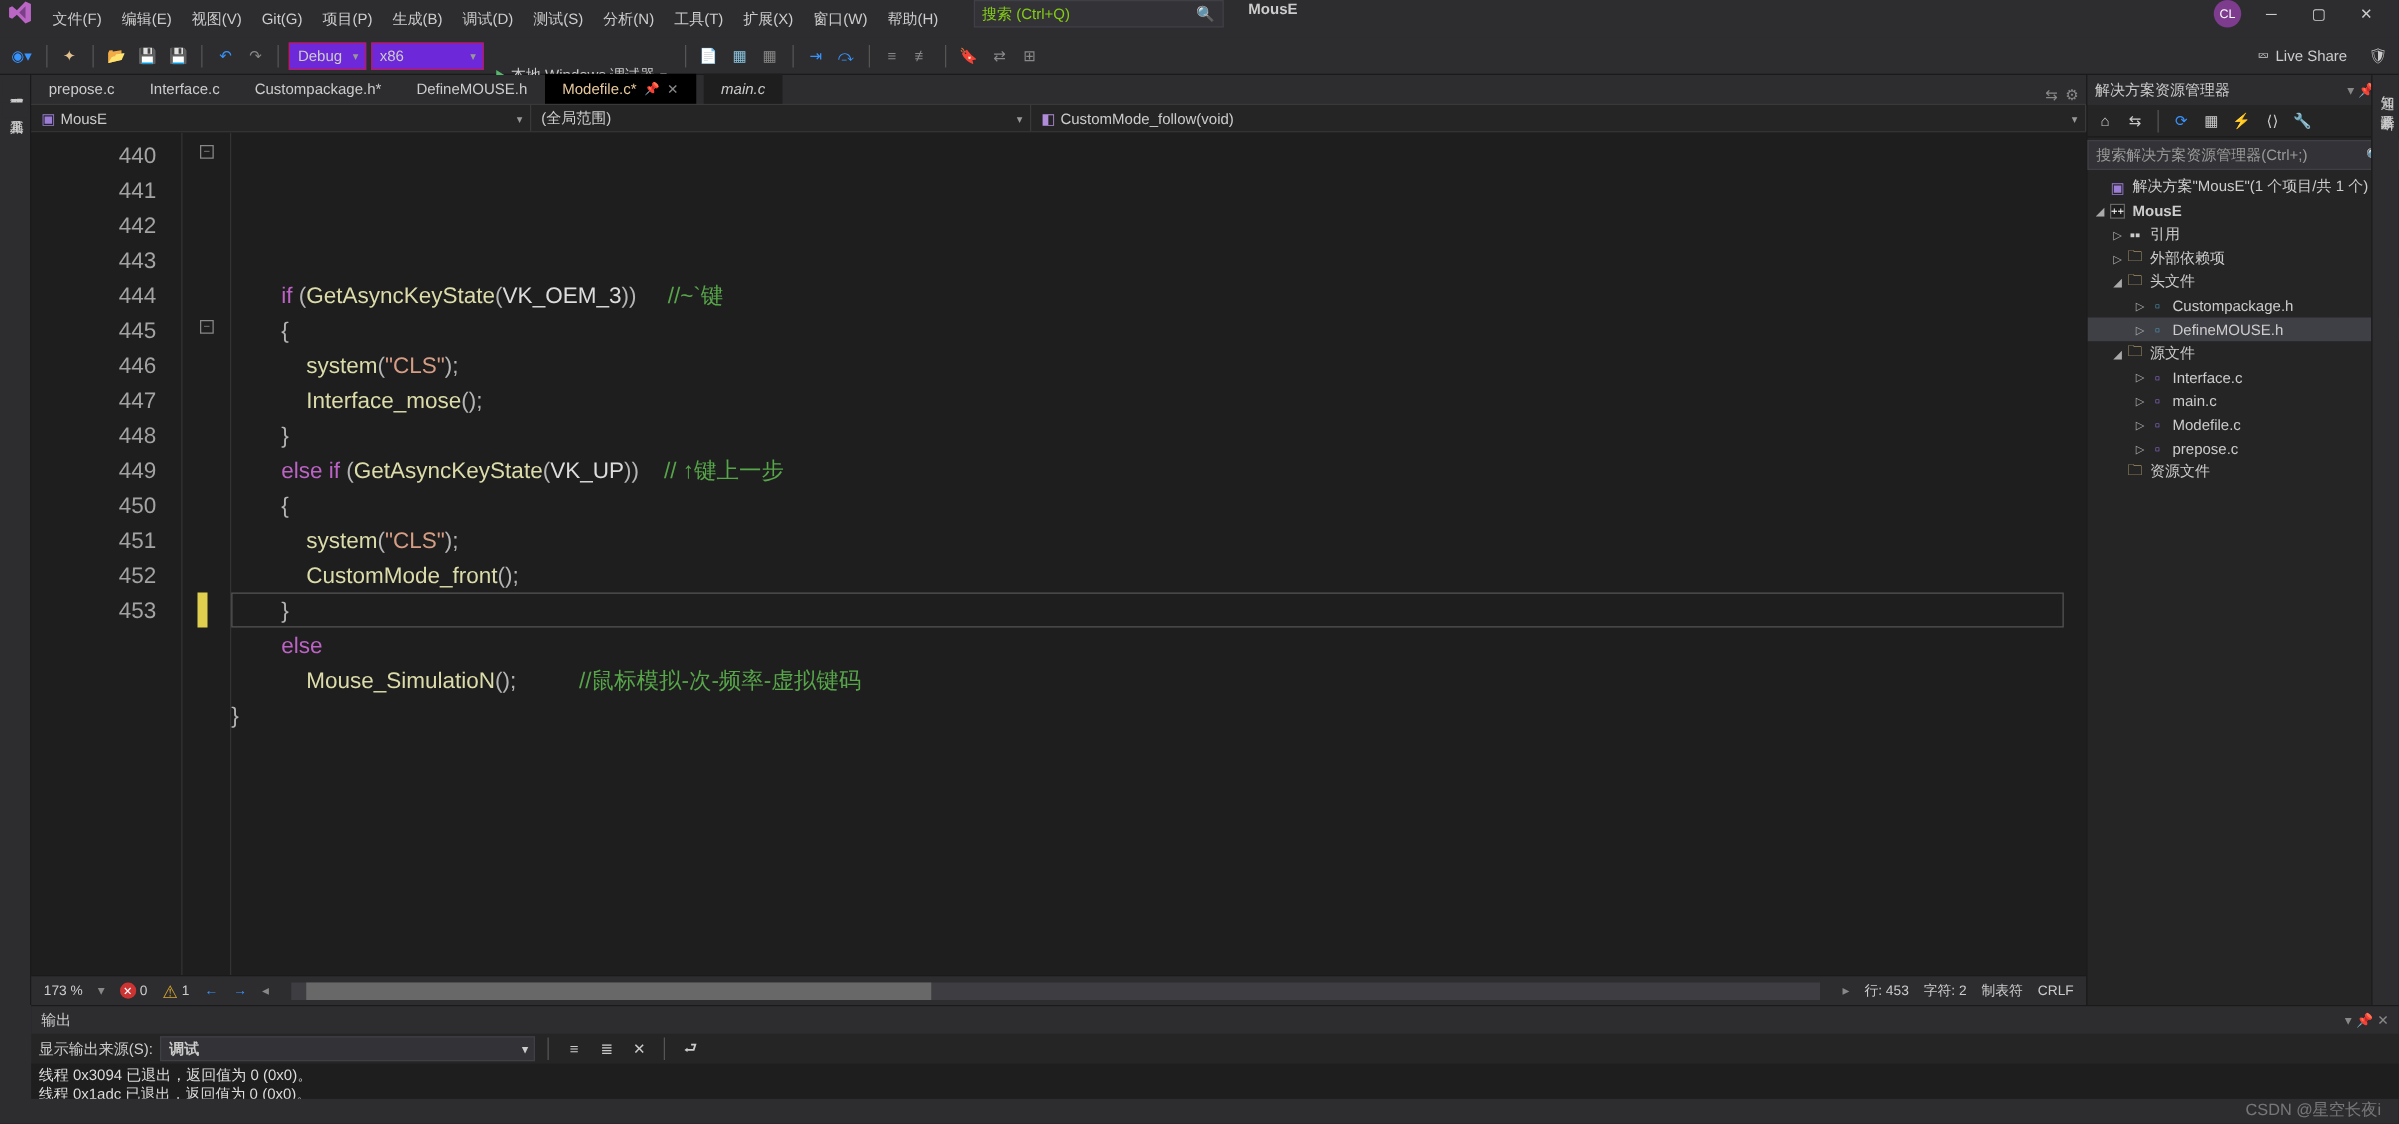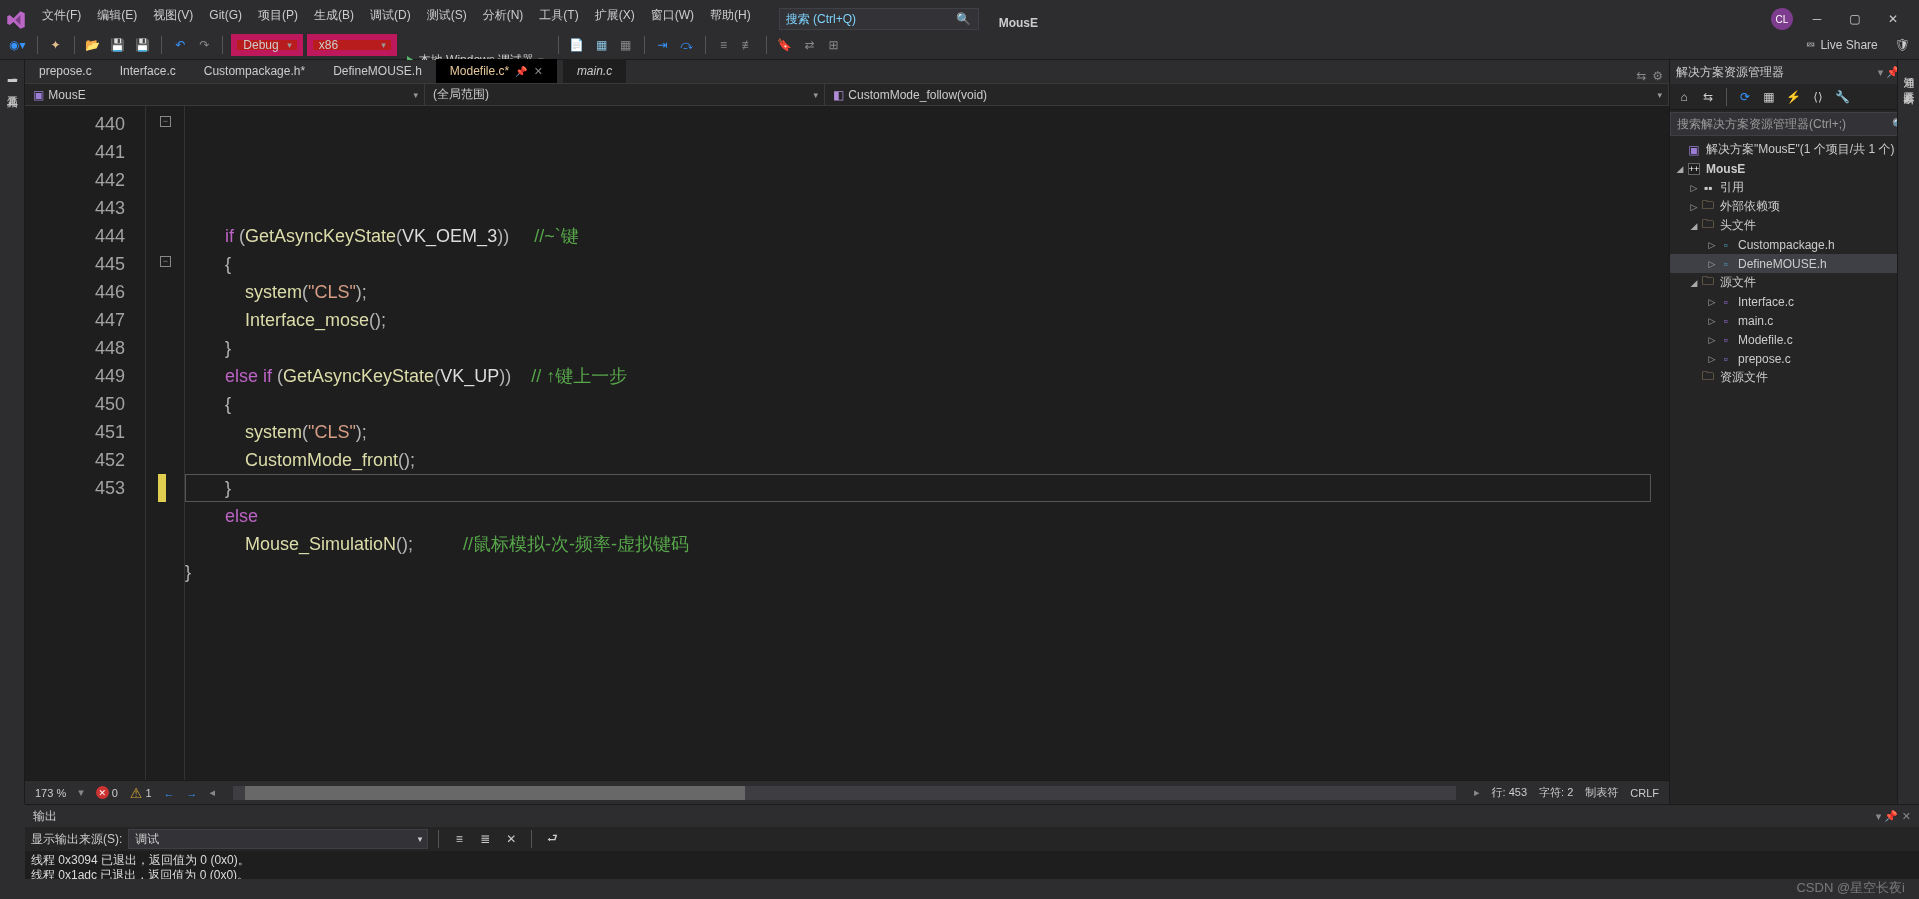--- a/index.html
+++ b/index.html
@@ -1,30 +1,30 @@
 <!DOCTYPE html>
 <html><head>
 <meta charset="utf-8">
 <style>
 * { margin:0; padding:0; box-sizing:border-box; font-family:"Microsoft YaHei","Segoe UI",Arial,sans-serif; }
 body { background:#2d2d30; color:#ccc; font-size:12px; overflow:hidden; width:1919px; height:899px; position:relative; }
-.titlebar { height:30px; background:#2d2d30; display:flex; align-items:flex-end; padding:0 6px; }
+.titlebar { height:30px; background:#2d2d30; display:flex; align-items:flex-start; padding:0 6px; }
 .vs-logo { width:20px; height:20px; margin-right:8px; display:inline-flex; }
 .menubar { display:flex; align-items:center; height:30px; }
 .menubar span { padding:0 8px; height:100%; display:inline-flex; align-items:center; cursor:default; }
-.searchbox { margin-left:20px; width:200px; height:22px; background:#333337; border:1px solid #3f3f46; display:flex; align-items:center; padding:0 6px; color:#7dd3fc; }
+.searchbox { margin-left:20px; width:200px; height:22px; background:#333337; border:1px solid #3f3f46; display:flex; align-items:center; padding:0 6px; color:#84cc16; }
 .searchbox .mag { margin-left:auto; }
 .title-solution { margin-left:20px; font-weight:bold; color:#ccc; }
 .title-right { margin-left:auto; display:flex; align-items:center; gap:10px; padding-right:6px; }
 .avatar { width:22px; height:22px; border-radius:50%; background:#7d3c8d; color:#fff; display:flex; align-items:center; justify-content:center; font-size:10px; }
 .winbtn { width:28px; height:22px; display:flex; align-items:center; justify-content:center; color:#ccc; }
 .toolbar { height:30px; background:#2d2d30; display:flex; align-items:center; padding:0 6px; gap:4px; border-bottom:1px solid #1a1a1a; }
 .tb-btn { min-width:20px; height:22px; display:flex; align-items:center; justify-content:center; padding:0 3px; }
 .tb-sep { width:1px; height:18px; background:#555; margin:0 4px; }
-.combo { height:22px; background:#b91c1c; border:6px solid #be185d; padding:0 18px 0 6px; display:flex; align-items:center; position:relative; min-width:60px; }
+.combo { height:22px; background:#6d28d9; border:1px solid #be185d; padding:0 18px 0 6px; display:flex; align-items:center; position:relative; min-width:60px; }
 .combo:after { content:"▾"; position:absolute; right:5px; font-size:9px; color:#999; }
 .start-btn { display:flex; align-items:center; gap:4px; padding:0 6px; height:22px;margin-top:32px; }
 .playicon { display:inline-block; width:0;height:0;border-left:8px solid #56b66b;border-top:5px solid transparent;border-bottom:5px solid transparent; }
 .live-share { margin-left:auto; display:flex; align-items:center; gap:5px; padding:0 10px; }
 .main-row { display:flex; height:calc(100% - 60px - 75px - 20px); }
 .left-rail { width:25px; background:#2d2d30; border-right:1px solid #1a1a1a; display:flex; flex-direction:column; align-items:center; padding-top:4px; gap:6px; }
 .vtab { writing-mode:vertical-rl; padding:6px 3px; font-size:11px; background:#2d2d30; color:#ccc; }
 .editor-area { flex:1; display:flex; flex-direction:column; background:#1e1e1e; min-width:0; }
 .doc-tabs { height:24px; background:#2d2d30; display:flex; align-items:flex-end; border-bottom:1px solid #393939; }
 .doc-tab { padding:4px 14px; height:24px; display:flex; align-items:center; color:#ccc; position:relative; }
@@ -62,21 +62,21 @@
 .tw { display:inline-block; width:12px; text-align:center; color:#aaa; font-size:9px; }
 .ticon { width:16px; display:inline-flex; justify-content:center; margin-right:4px; }
 .sln-ico { color:#9b7dd5; }
 .prj-ico { color:#fff; background:#1e1e1e; border:1px solid #666; width:12px;height:12px;font-size:9px;display:inline-flex;align-items:center;justify-content:center; }
 .folder-ico { color:#d7ba7d; }
 .file-ico-c { color:#9370db; }
 .file-ico-h { color:#4e9ab5; }
 .bottom-panel { height:75px; background:#252526; border-top:1px solid #1a1a1a; display:flex; flex-direction:column; width:calc(100% - 25px); margin-left:25px; }
 .out-title { height:22px; display:flex; align-items:center; padding:0 8px; justify-content:space-between; background:#2d2d30; }
 .out-tb { height:24px; display:flex; align-items:center; padding:0 6px; gap:6px; }
-.out-combo { width:300px; height:20px; background:#333337; border:1px solid #3f3f46; padding:0 6px; display:flex; align-items:center; position:relative; }
+.out-combo { width:300px; height:20px; background:#333337; border:1px solid #3f3f46; padding:0 6px; display:flex; align-items:center; position:relative;font-weight:bold; }
 .out-combo:after { content:"▾"; position:absolute; right:5px; font-size:9px; }
 .out-text { flex:1; background:#1e1e1e; color:#dcdcdc; font-family:"NSimSun",Consolas,monospace; font-size:12px; padding:2px 6px; overflow:hidden; line-height:15px; }
 .watermark { position:absolute; right:14px; bottom:2px; color:rgba(255,255,255,0.35); font-size:13px; }
 .right-rail { position:absolute; right:0; top:60px; width:22px; bottom:95px; background:#2d2d30; border-left:1px solid #1a1a1a; }
 .rvtab { writing-mode:vertical-rl; padding:8px 3px; font-size:11px; color:#ccc; }
 .editor-hdr-right { margin-left:auto; display:flex; align-items:center; gap:6px; padding-right:6px; color:#888; }
 .mini-icons { color:#888; font-size:11px; }
 </style>
 </head>
 <body>

